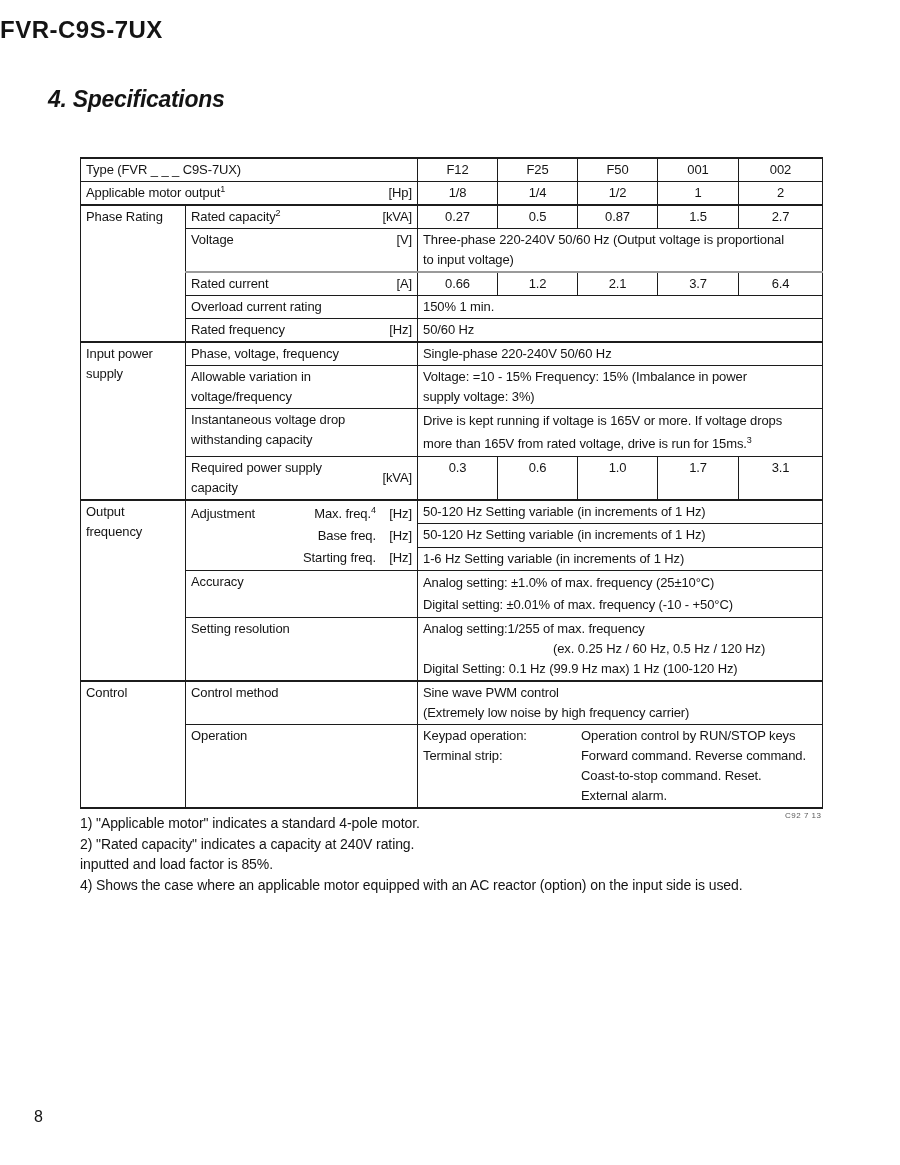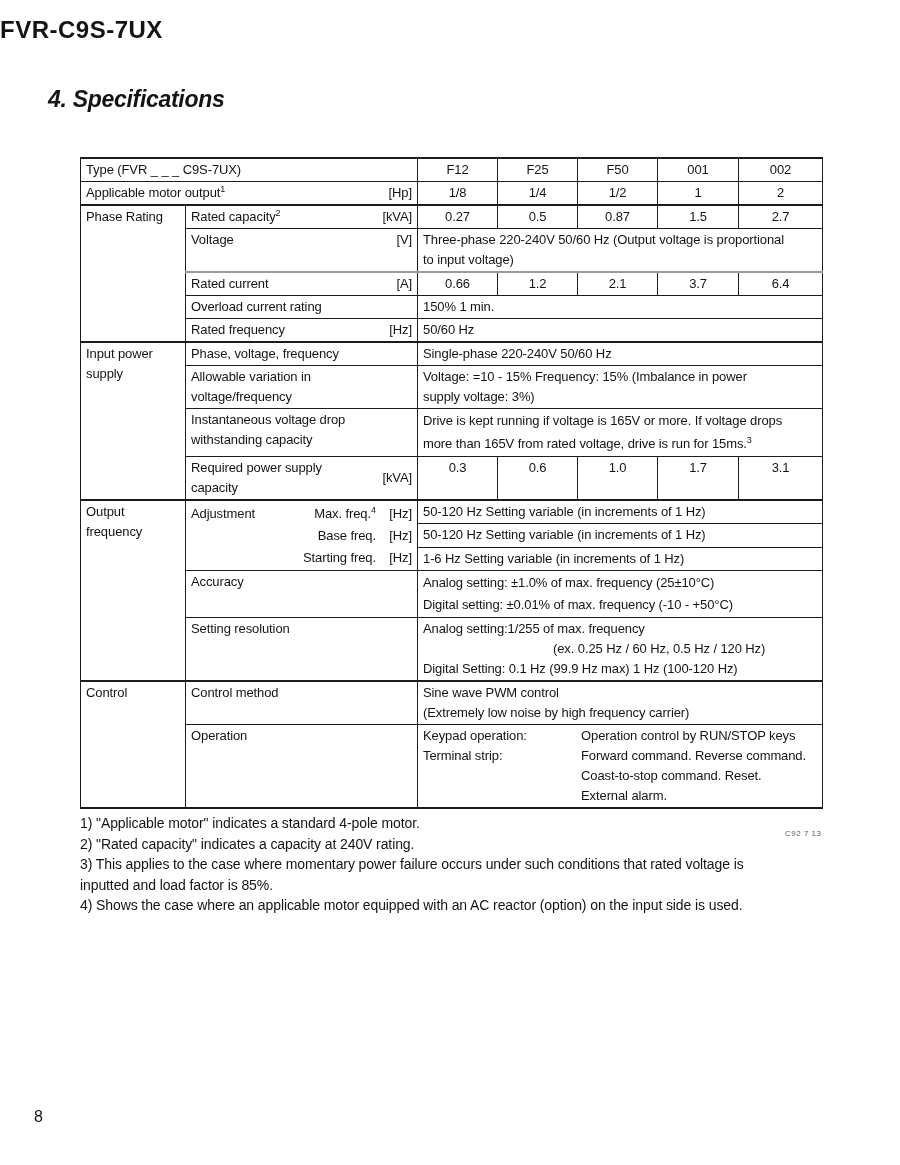--- a/index.html
+++ b/index.html
@@ -282,23 +282,22 @@
           <div class="nw">Forward command. Reverse command.</div>
           <div class="nw">Coast-to-stop command. Reset.</div>
           <div class="nw">External alarm.</div>
         </div>
       </div>
     </td>
   </tr>
 </tbody>
   </table>
 
-<div class="doc-code" id="doccode" style="left: 785.016px; top: 829px;">C92 7 13</div>
+<div class="doc-code" id="doccode" style="left: 785.016px; top: 811px;">C92 7 13</div>
 
 <div class="footnotes">
   <div>1) "Applicable motor" indicates a standard 4-pole motor.</div>
   <div>2) "Rated capacity" indicates a capacity at 240V rating.</div>
-  <div>3) This applies to the case where momentary power failure occurs under such conditions that rated voltage is</div>
   <div>inputted and load factor is 85%.</div>
   <div>4) Shows the case where an applicable motor equipped with an AC reactor (option) on the input side is used.</div>
 </div>
 
 <div class="page-number">8</div>
 
 </body></html>

